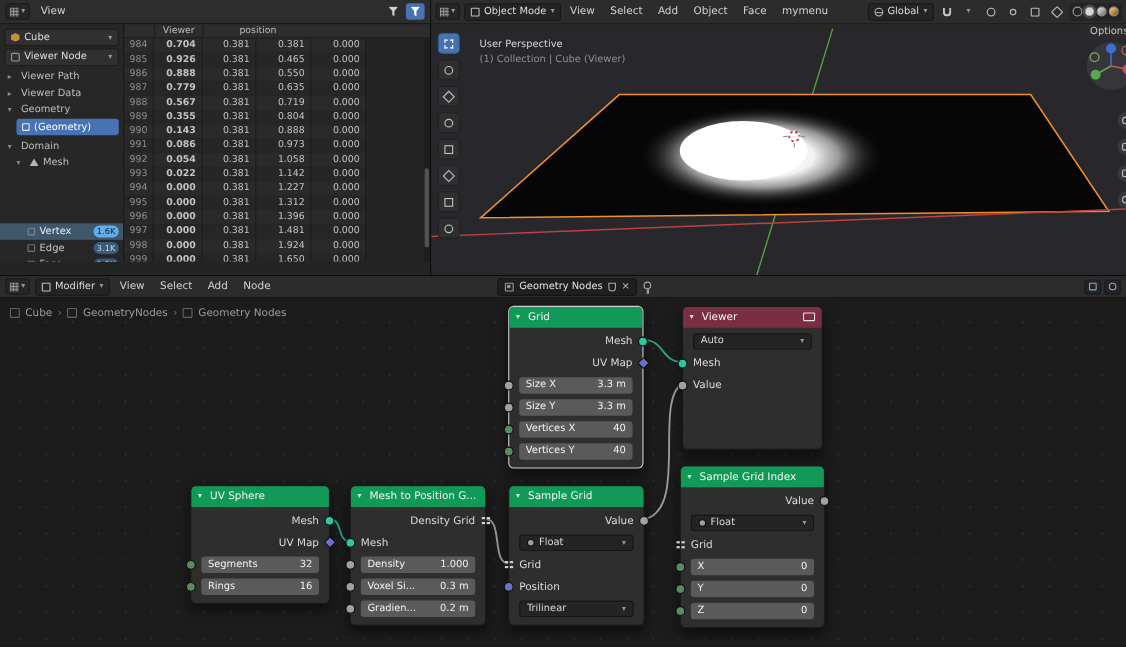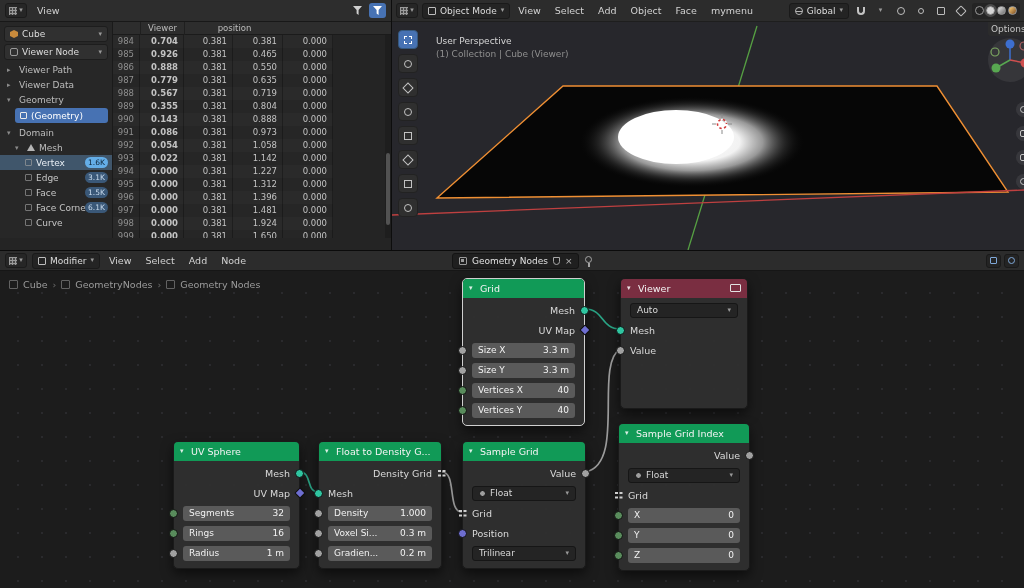--- a/index.html
+++ b/index.html
@@ -26,21 +26,21 @@
   .selector{height:16px;margin:2px 4px;background:#303030;border:1px solid #1d1d1d;border-radius:3px;display:flex;align-items:center;gap:4px;padding:0 5px;font-size:9px;color:#dedede;white-space:nowrap;overflow:hidden;}
   .selector .chev{margin-left:auto;}
   .cube-glyph{width:8px;height:8px;background:#c88a3c;clip-path:polygon(50% 0,100% 25%,100% 75%,50% 100%,0 75%,0 25%);}
   .node-glyph{width:8px;height:8px;border:1px solid #9a9a9a;border-radius:2px;}
   .tree-row{height:15px;display:flex;align-items:center;gap:4px;padding-left:7px;font-size:9px;color:#bdbdbd;white-space:nowrap;}
   .arrow{color:#8b8b8b;font-size:7px;width:8px;flex:none;}
   .geom-btn{height:15px;margin:1px 4px 2px 15px;border-radius:3px;color:#fff;font-size:9px;display:flex;align-items:center;gap:4px;padding:0 5px;white-space:nowrap;}
   .geom-icon{width:7px;height:7px;border:1px solid #eaeaea;border-radius:1px;flex:none;}
   .mesh-glyph{width:0;height:0;border-left:4px solid transparent;border-right:4px solid transparent;border-bottom:7px solid #b5b5b5;flex:none;}
   .dom-row{height:15px;display:flex;align-items:center;gap:4px;padding-left:25px;font-size:9px;color:#c6c6c6;position:relative;white-space:nowrap;}
-  .dom-row.sel{background:#40566b;color:#e8eef4;}
+  .dom-row.sel{background:#40566b;color:#e8eef4;margin-top:48px;}
   .dom-icon{width:7px;height:7px;border:1px solid #9f9f9f;opacity:.65;flex:none;border-radius:1px;}
   .badge{position:absolute;right:4px;top:2px;min-width:23px;height:11px;line-height:11px;text-align:center;border-radius:6px;background:#3a5878;color:#cadcee;font-size:7.5px;padding:0 3px;}
   .badge.sel{background:#64aee8;color:#0c2236;}
 
   .ss-table{position:absolute;left:113px;top:22px;right:0;bottom:12px;background:#242424;overflow:hidden;}
   .tbl-head{position:absolute;top:0;left:0;right:0;height:13px;background:#2d2d2d;border-bottom:1px solid #1b1b1b;font-size:8.5px;color:#bdbdbd;}
   .tbl-head span{position:absolute;top:0;line-height:13px;text-align:center;}
   .th-viewer{left:27px;width:44px;border-left:1px solid #1f1f1f;}
   .th-pos{left:71px;width:100px;border-left:1px solid #1f1f1f;}
   .tbl-rows{position:absolute;top:13px;left:0;right:6px;bottom:0;overflow:hidden;}
@@ -613,31 +613,24 @@
                 <span>32</span>
               </span>
             </div>
             <div class="nrow field">
               <span class="socket left" style="background: rgb(89, 140, 92);"></span>
               <span class="pill">
                 <span>Rings</span>
                 <span>16</span>
               </span>
             </div>
-            <div class="nrow field">
-              <span class="socket left" style="background: rgb(161, 161, 161);"></span>
-              <span class="pill">
-                <span>Radius</span>
-                <span>1 m</span>
-              </span>
-            </div>
           </div>
         </div>
         <div class="node" style="left: 318px; top: 170px; width: 124px;">
-          <div class="node-header" style="background: rgb(17, 154, 87);"><span class="hchev">▾</span><span>Float to Density G...</span></div>
+          <div class="node-header" style="background: rgb(17, 154, 87);"><span class="hchev">▾</span><span>Mesh to Position G...</span></div>
           <div class="node-body">
             <div class="nrow out">
               <span>Density Grid</span>
               <span class="socket right gridtype"></span>
             </div>
             <div class="nrow in">
               <span class="socket left" style="background: rgb(47, 197, 160);"></span>
               <span>Mesh</span>
             </div>
             <div class="nrow field">

